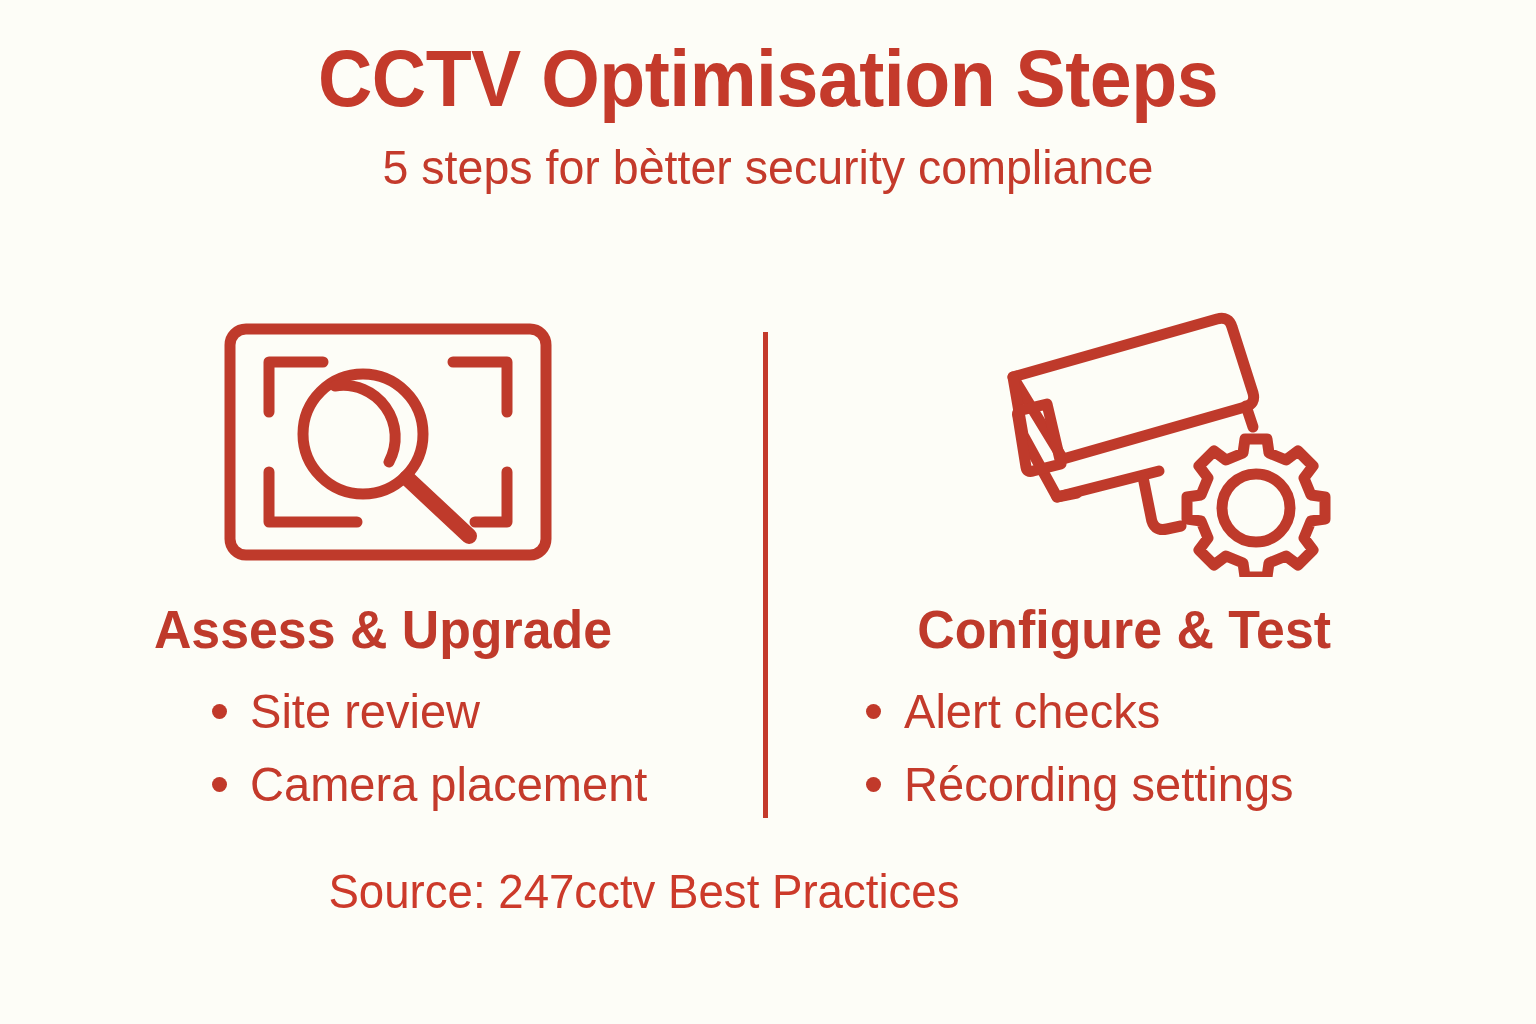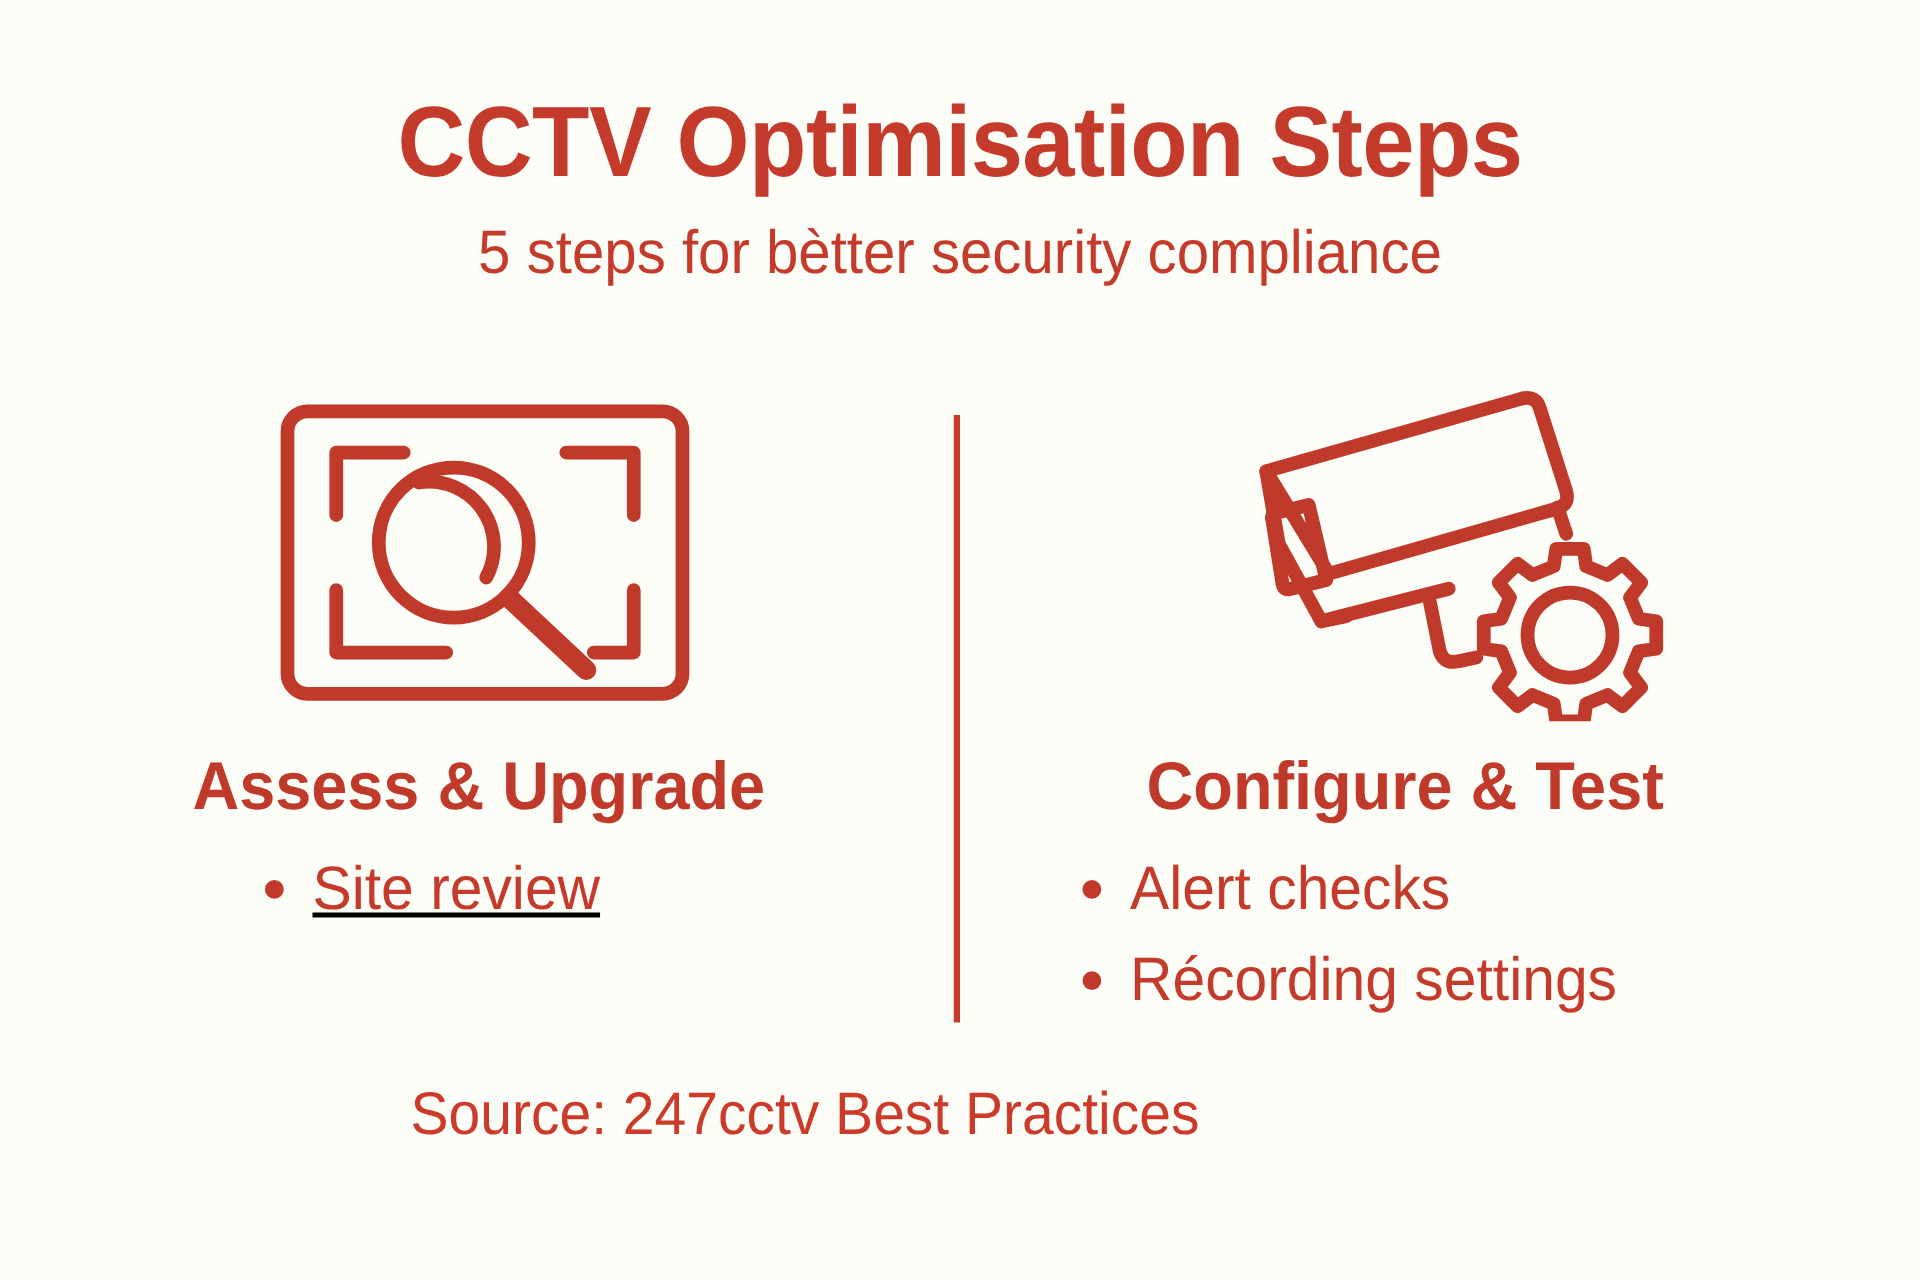--- a/index.html
+++ b/index.html
@@ -21,21 +21,21 @@
     background: #fdfdf7;
     box-sizing: border-box;
   }
 
   
   .header {
     position: absolute;
     top: 0;
     left: 0;
     width: 1536px;
-    padding-top: 74px;
+    padding-top: 39px;
     text-align: center;
   }
 
   .title {
     margin: 0;
     font-family: "Liberation Sans", sans-serif;
     font-size: 80px;
     font-weight: bold;
     line-height: 1.0;
     letter-spacing: -0.5px;
@@ -132,21 +132,20 @@
 
   .bullet-list {
     list-style: none;
     margin: 0;
     padding: 0;
     padding-top: 28px;
   }
 
   .bullets-left {
     padding-left: 212px;
-    text-decoration: underline;
   }
 
   .bullet-item {
     display: flex;
     align-items: center;
     margin-bottom: 18px;
     white-space: nowrap;
   }
 
   .bullet-dot {
@@ -223,20 +222,24 @@
 
             <line x1="184" y1="156" x2="246" y2="214" stroke-width="16"></line>
           </g>
         </svg>
       </div>
       <h2 class="col-heading heading-left">Assess &amp; Upgrade</h2>
       <ul class="bullet-list bullets-left">
         <li class="bullet-item">
           <span class="bullet-dot"></span>
           <span class="bullet-text">Site review</span>
+        </li>
+        <li class="bullet-item">
+          <span class="bullet-dot"></span>
+          <span class="bullet-text">Camera placement</span>
         </li>
       </ul>
     </div>
 
     <div class="column column-right">
       <div class="icon-wrap icon-right-pos">
         <svg width="360" height="270" viewBox="0 0 360 270">
           <g fill="none" stroke="#BF3A2B" stroke-width="11" stroke-linecap="round" stroke-linejoin="round">
 
             <path d="M 22 70 L 226 12 Q 238 9 241 20 L 262 86 Q 265 97 254 100 L 72 152 Z"></path>

